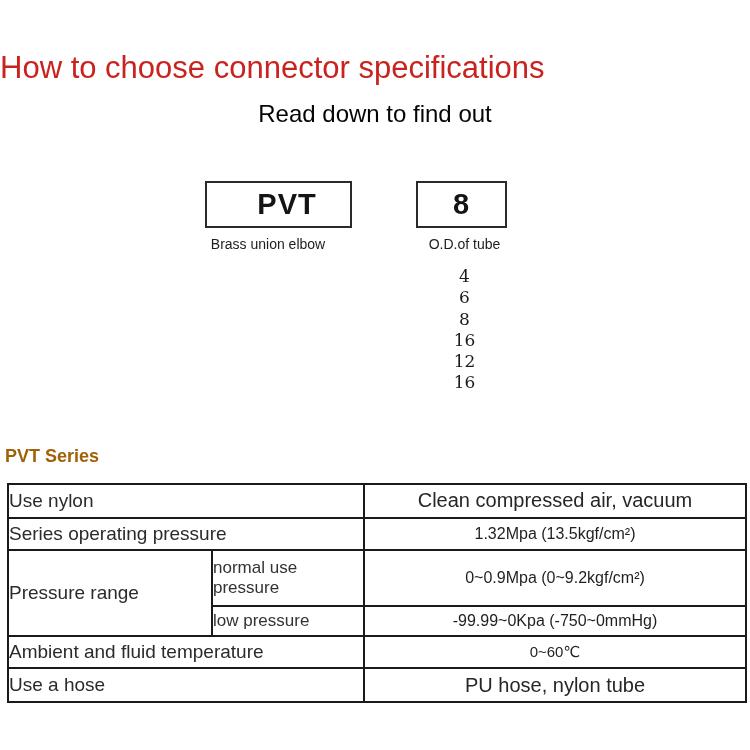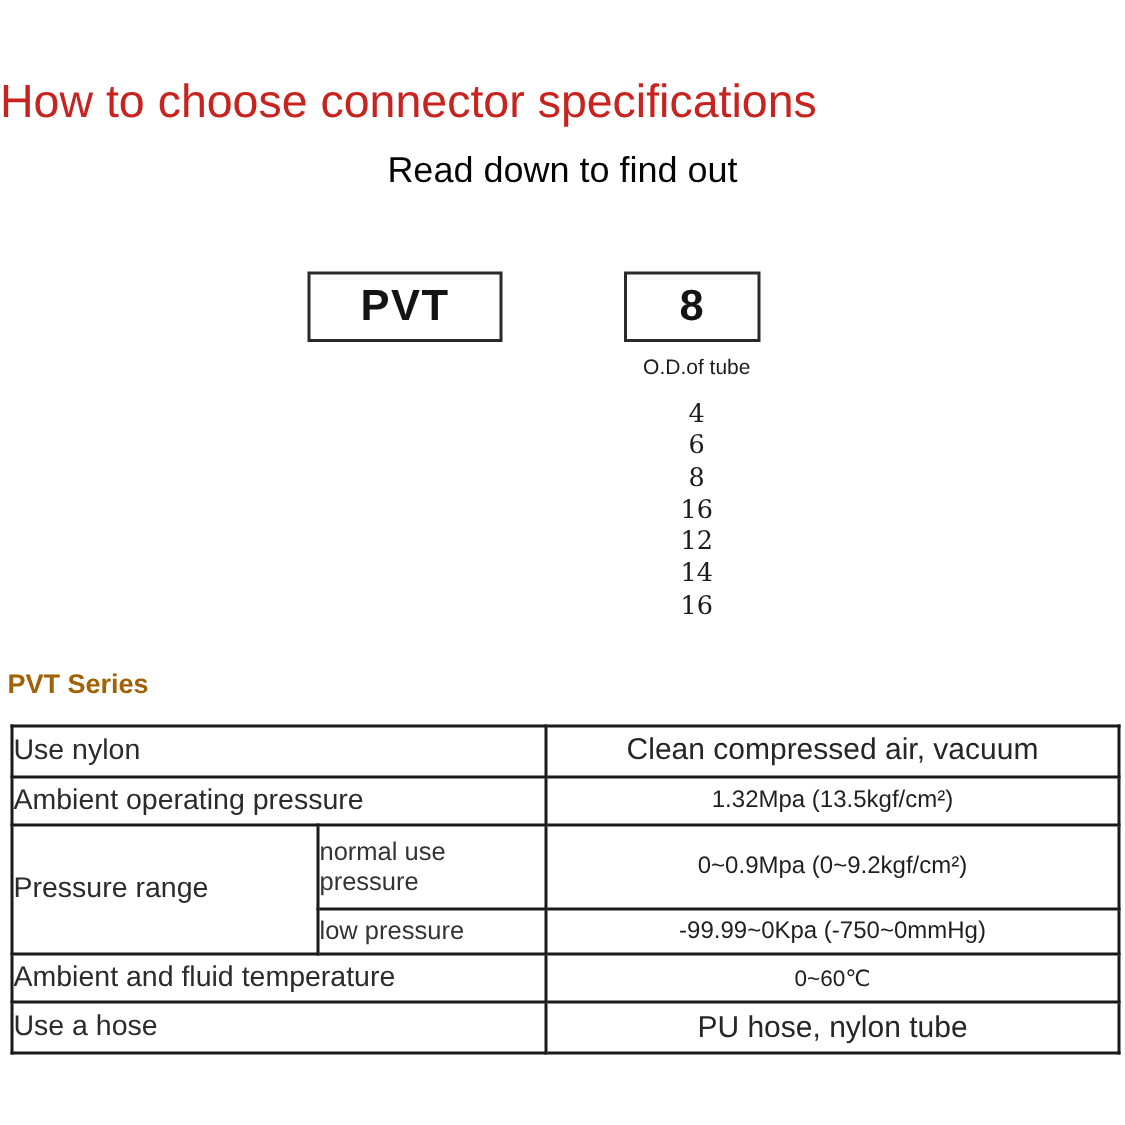--- a/index.html
+++ b/index.html
@@ -35,21 +35,21 @@
     border: 2px solid #2a2a2a;
     background: #ffffff;
     display: flex;
     align-items: center;
     justify-content: center;
     font-weight: 700;
     font-size: 29px;
     color: #141414;
     letter-spacing: 1px;
   }
-  .box-pvt { left: 205px; width: 126px; }
+  .box-pvt { left: 205px; width: 126px; padding-left: 17px; }
   .box-size { left: 416px; width: 87px; }
   .box-caption {
     position: absolute;
     top: 236px;
     text-align: center;
     font-size: 14px;
     color: #1d1d1d;
   }
   .caption-pvt { left: 175px; width: 186px; }
   .caption-size { left: 401px; width: 127px; }
@@ -109,47 +109,47 @@
   <div class="title">How to choose connector specifications</div>
   <div class="subtitle">Read down to find out</div>
 
   <div class="code-box box-pvt">
     <span>PVT</span>
   </div>
   <div class="code-box box-size">
     <span>8</span>
   </div>
 
+  <div class="box-caption caption-pvt">Brass union elbow</div>
   <div class="box-caption caption-size">O.D.of tube</div>
 
   <div class="size-options">
     <div>4</div>
     <div>6</div>
     <div>8</div>
     <div>16</div>
     <div>12</div>
-    <div>14</div>
     <div>16</div>
   </div>
 
   <div class="series-heading">PVT Series</div>
 
   <table class="spec">
     <colgroup>
       <col style="width:204px">
       <col style="width:152px">
       <col style="width:382px">
     </colgroup>
     <tbody>
       <tr>
         <td class="c-label bg" colspan="2">Use nylon</td>
         <td class="c-val c-val-lg bg">Clean compressed air, vacuum</td>
       </tr>
       <tr>
-        <td class="c-label" colspan="2">Ambient operating pressure</td>
+        <td class="c-label" colspan="2">Series operating pressure</td>
         <td class="c-val">1.32Mpa (13.5kgf/cm²)</td>
       </tr>
       <tr>
         <td class="c-label" rowspan="2">Pressure range</td>
         <td class="c-sub bg">normal use pressure</td>
         <td class="c-val bg">0~0.9Mpa (0~9.2kgf/cm²)</td>
       </tr>
       <tr>
         <td class="c-sub">low pressure</td>
         <td class="c-val">-99.99~0Kpa (-750~0mmHg)</td>

